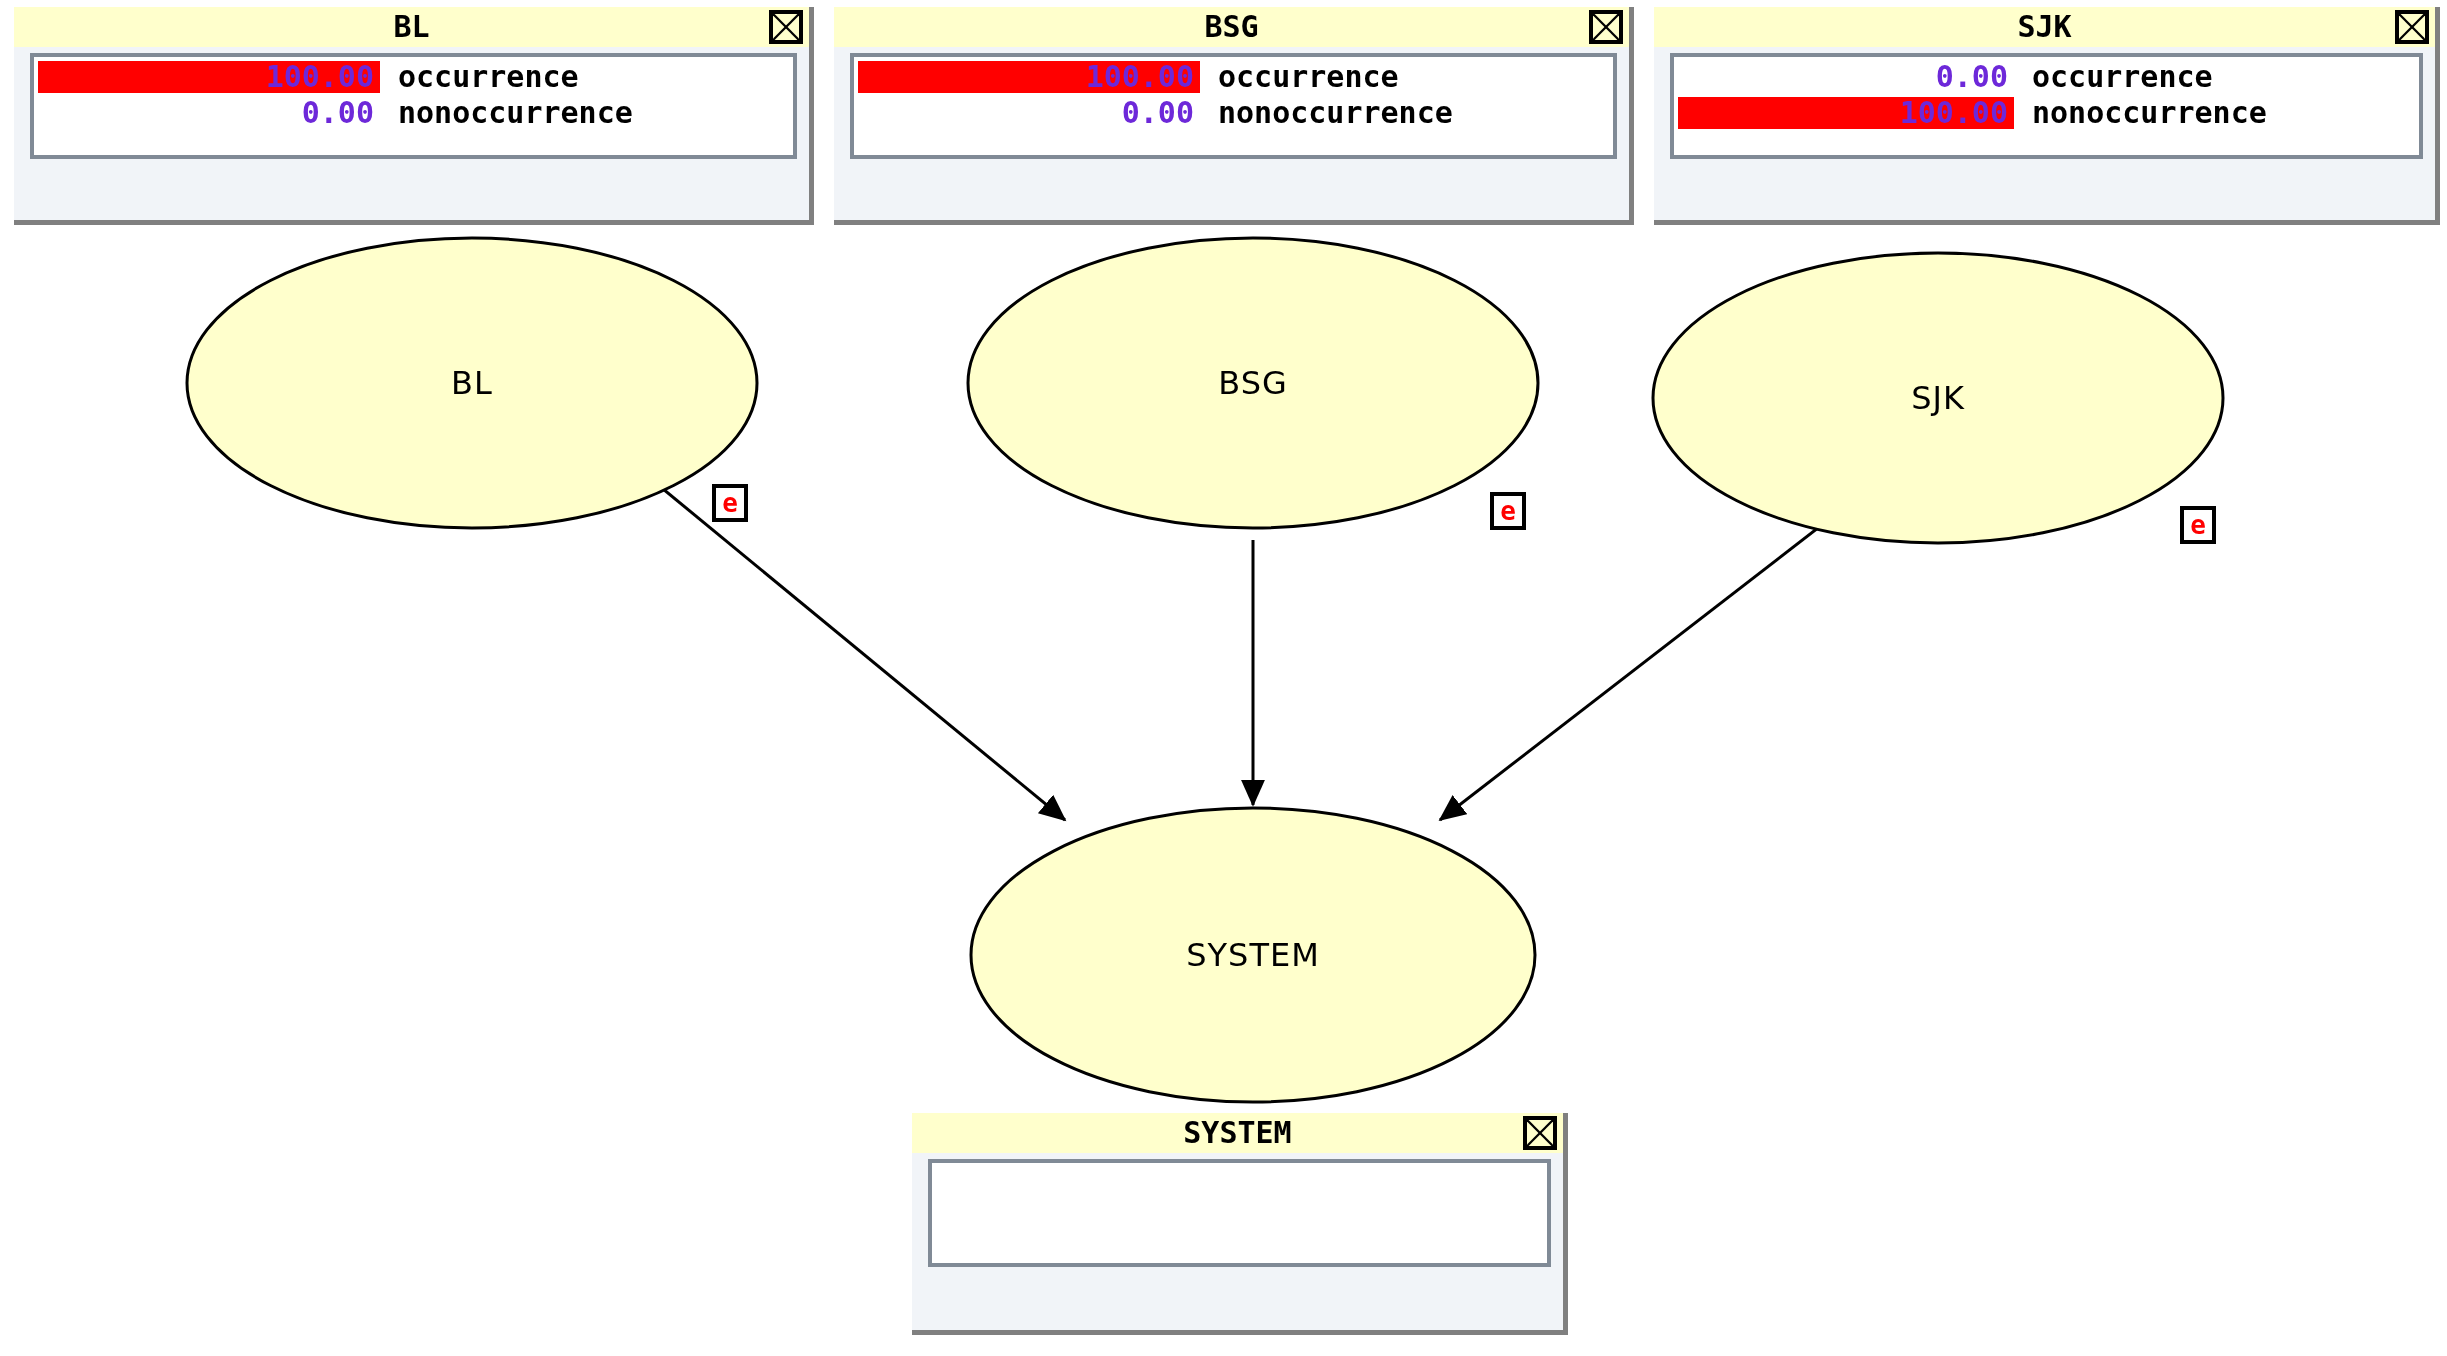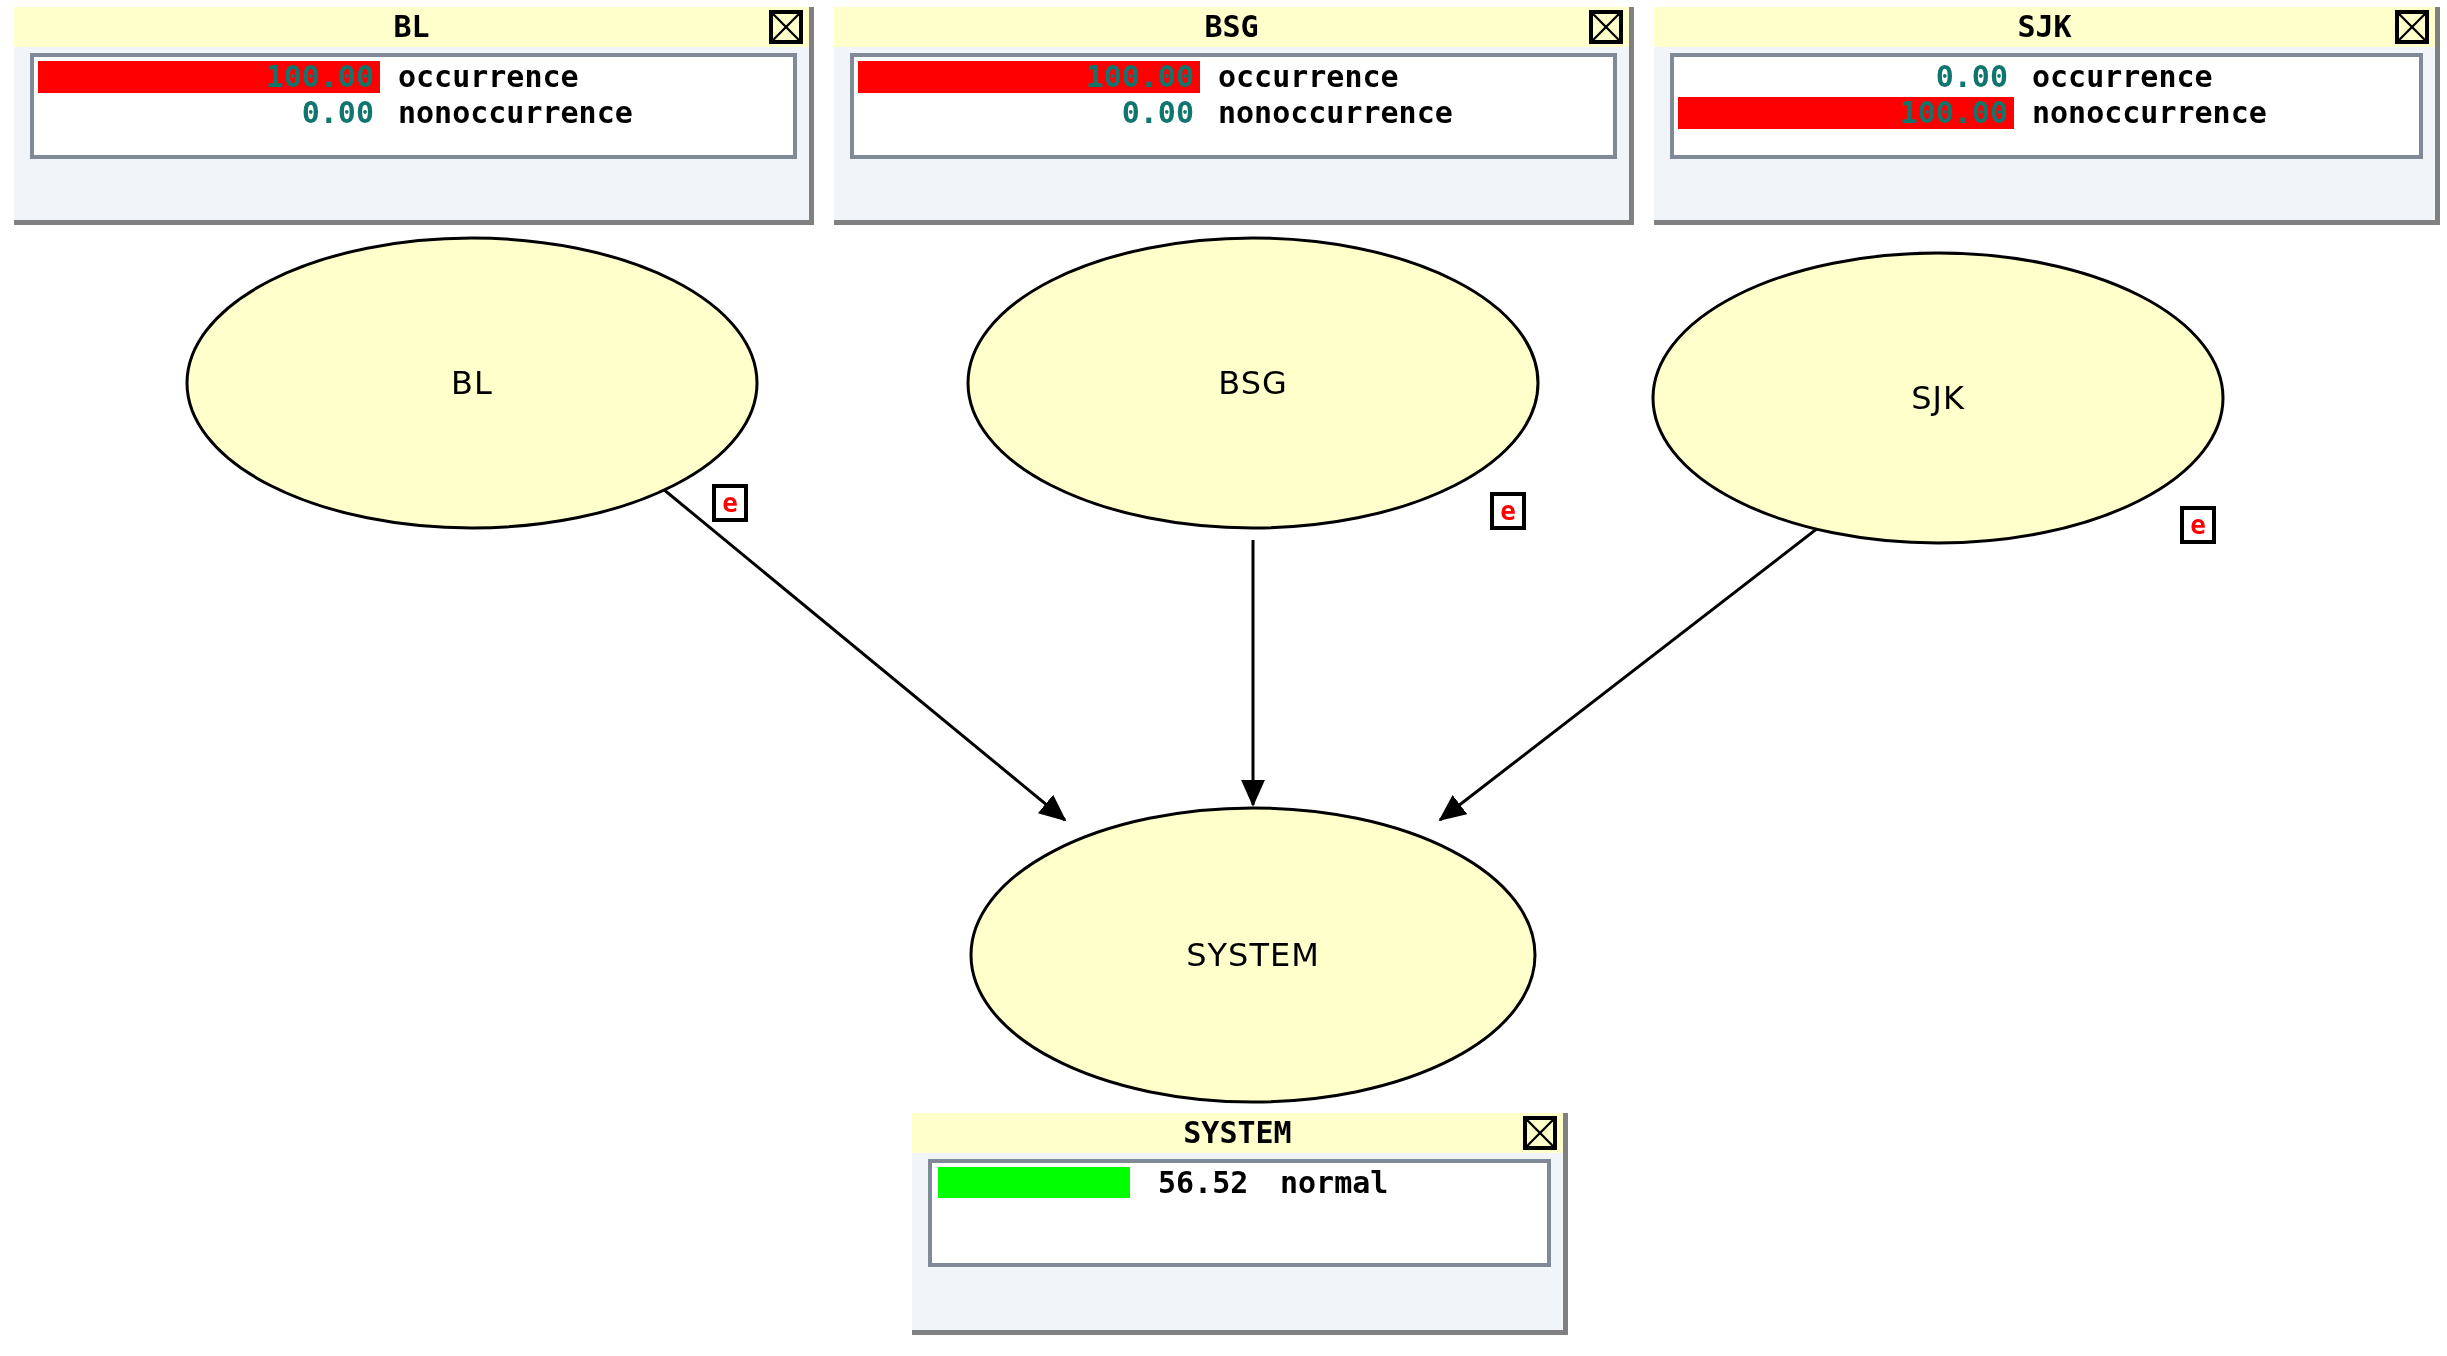--- a/index.html
+++ b/index.html
@@ -84,21 +84,21 @@
     height: 32px;
     background: #ff0000;
   }
   .row-red .valtxt {
     position: absolute;
     top: 0;
     height: 32px;
     line-height: 32px;
     font-size: 30px;
     font-weight: bold;
-    color: #0f766e;
+    color: #6d28d9;
     text-align: right;
     white-space: nowrap;
   }
   .row-red .labeltxt {
     position: absolute;
     top: 0;
     height: 32px;
     line-height: 32px;
     font-size: 30px;
     font-weight: bold;
@@ -298,22 +298,17 @@
       <div class="panel-title-text">SYSTEM</div>
       <div class="close-box">
         <svg viewBox="0 0 34 34" preserveAspectRatio="none">
           <line x1="0" y1="0" x2="34" y2="34" stroke="#000" stroke-width="3"></line>
           <line x1="34" y1="0" x2="0" y2="34" stroke="#000" stroke-width="3"></line>
         </svg>
       </div>
     </div>
     <div class="panel-body-pad">
       <div class="panel-body" style="height:108px;">
-        <div class="row-green">
-          <div class="bar" style="width:192px;"></div>
-          <div class="valtxt" style="left:226px;">56.52</div>
-          <div class="labeltxt" style="left:348px;">normal</div>
-        </div>
       </div>
     </div>
   </div>
 
 </div>
 
 </body></html>

